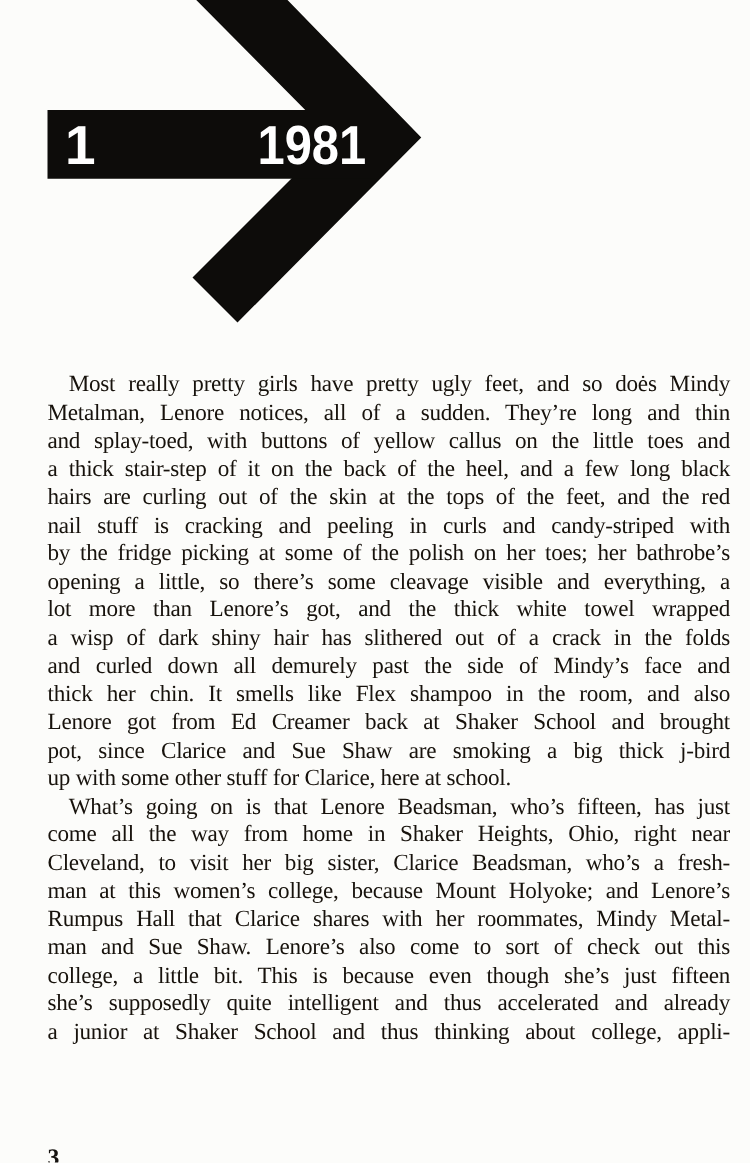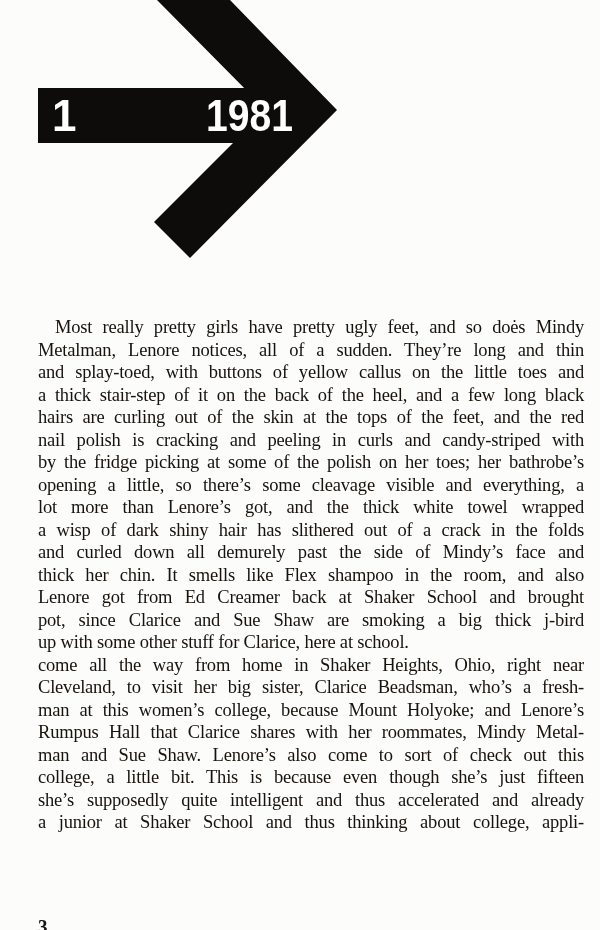--- a/index.html
+++ b/index.html
@@ -35,21 +35,20 @@
     text-rendering: optimizeLegibility;
   }
   .line {
     text-align: justify;
     text-align-last: justify;
     white-space: nowrap;
     height: 22.5px;
   }
   .line.first {
     text-indent: 17px;
-    margin-top: 19px;
   }
   .line.par-end {
     text-align-last: left;
   }
   .page-number {
     position: absolute;
     left: 38px;
     top: 917px;
     font-family: "Liberation Serif", serif;
     font-weight: bold;
@@ -71,30 +70,31 @@
       <text x="206" y="131" fill="#ffffff" font-family="Liberation Sans, sans-serif" font-weight="bold" font-size="44" textLength="87" lengthAdjust="spacingAndGlyphs">1981</text>
     </g>
   </svg>
 
   <div class="body-text">
       <div class="line first">Most really pretty girls have pretty ugly feet, and so doės Mindy</div>
       <div class="line">Metalman, Lenore notices, all of a sudden. They’re long and thin</div>
       <div class="line">and splay-toed, with buttons of yellow callus on the little toes and</div>
       <div class="line">a thick stair-step of it on the back of the heel, and a few long black</div>
       <div class="line">hairs are curling out of the skin at the tops of the feet, and the red</div>
-      <div class="line">nail polish is cracking and peeling in curls and candy-striped with</div>
+      <div class="line">nail stuff is cracking and peeling in curls and candy-striped with</div>
       <div class="line">by the fridge picking at some of the polish on her toes; her bathrobe’s</div>
       <div class="line">opening a little, so there’s some cleavage visible and everything, a</div>
       <div class="line">lot more than Lenore’s got, and the thick white towel wrapped</div>
       <div class="line">a wisp of dark shiny hair has slithered out of a crack in the folds</div>
       <div class="line">and curled down all demurely past the side of Mindy’s face and</div>
       <div class="line">thick her chin. It smells like Flex shampoo in the room, and also</div>
       <div class="line">Lenore got from Ed Creamer back at Shaker School and brought</div>
       <div class="line">pot, since Clarice and Sue Shaw are smoking a big thick j-bird</div>
       <div class="line par-end">up with some other stuff for Clarice, here at school.</div>
+      <div class="line first">What’s going on is that Lenore Beadsman, who’s fifteen, has just</div>
       <div class="line">come all the way from home in Shaker Heights, Ohio, right near</div>
       <div class="line">Cleveland, to visit her big sister, Clarice Beadsman, who’s a fresh-</div>
       <div class="line">man at this women’s college, because Mount Holyoke; and Lenore’s</div>
       <div class="line">Rumpus Hall that Clarice shares with her roommates, Mindy Metal-</div>
       <div class="line">man and Sue Shaw. Lenore’s also come to sort of check out this</div>
       <div class="line">college, a little bit. This is because even though she’s just fifteen</div>
       <div class="line">she’s supposedly quite intelligent and thus accelerated and already</div>
       <div class="line">a junior at Shaker School and thus thinking about college, appli-</div>
     </div>
 

